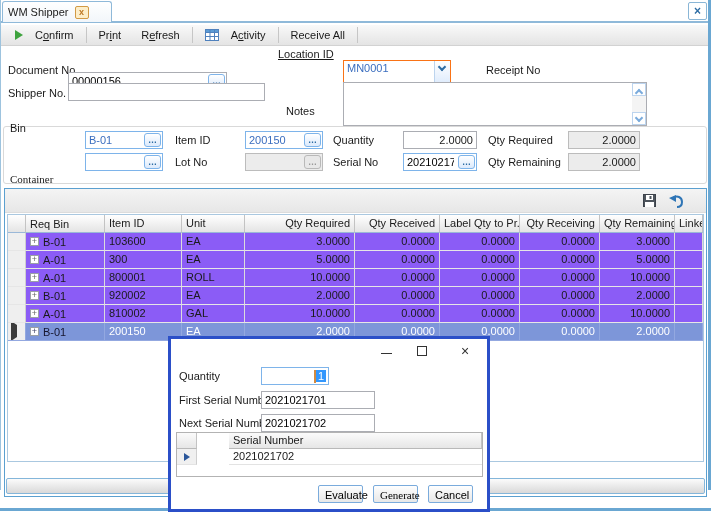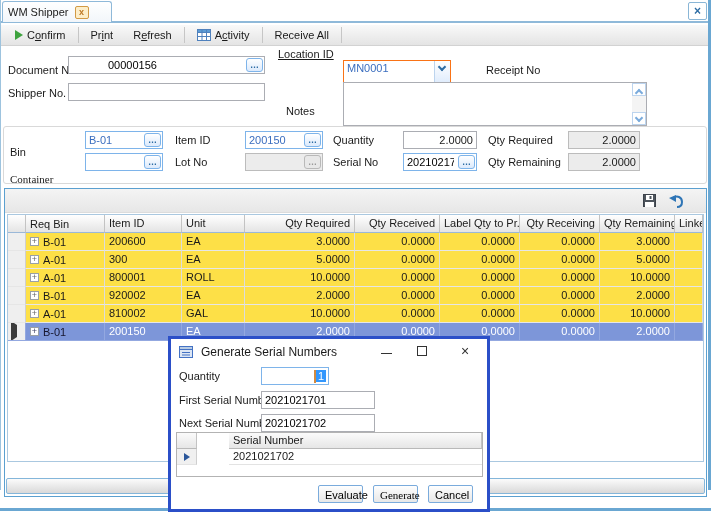--- a/index.html
+++ b/index.html
@@ -21,21 +21,21 @@
          background:linear-gradient(#ffffff,#f2f6fa); display:flex; align-items:center; padding:0 5px; gap:6px; }
   .tab-close { width:14px; height:13px; border:1px solid #d29a45; border-radius:2px; background:#fdeec9;
                color:#bd7722; font-weight:bold; font-size:9px; line-height:11px; text-align:center; }
   .win-close { position:absolute; left:688px; top:2px; width:19px; height:18px; border:1px solid #8ab6d6; border-radius:2px;
                background:#fff; color:#2e6da4; font-weight:bold; font-size:12px; line-height:16px; text-align:center; }
 
   
   .toolbar { position:absolute; left:1px; top:25px; width:707px; height:21px;
              background:linear-gradient(#f9f9f9,#e4e4e4); border-bottom:1px solid #d2d2d2;
              display:flex; align-items:center; padding:0 4px; }
-  .tbtn { display:flex; align-items:center; gap:4px; padding:2px 10px; height:19px; white-space:nowrap; }
+  .tbtn { display:flex; align-items:center; gap:12px; padding:2px 10px; height:19px; white-space:nowrap; }
   .tsep { width:1px; height:16px; background:#c6c6c6; margin:0 2px; }
   .key { text-decoration:underline; }
   .play-icon { width:0; height:0; border-left:8px solid #3ea33e; border-top:5px solid transparent; border-bottom:5px solid transparent; }
 
   
   .lbl { position:absolute; white-space:nowrap; }
   .tb { position:absolute; height:18px; border:1px solid #abadb3; background:#fff; font-family:"Liberation Sans",sans-serif;
         font-size:11px; padding:0 3px; color:#1a1a1a; }
   .tb.num { text-align:right; }
   .tb.dis { background:#ececec; border-color:#bcbcbc; }
@@ -57,21 +57,21 @@
   .notes-box { position:absolute; left:343px; top:82px; width:304px; height:44px; border:1px solid #abadb3; background:#fff; }
   .nb-scroll { position:absolute; right:0; top:0; width:14px; height:42px; background:#f4f4f4; }
   .nb-btn { position:absolute; left:0; width:14px; height:13px; border:1px solid #bcd4ee; background:#fff; }
 
   .groupbox { position:absolute; left:3px; top:126px; width:704px; height:58px; border:1px solid #d9d9d9; border-radius:3px; }
 
   
   .panel { position:absolute; left:4px; top:188px; width:703px; height:309px; border:1px solid #5ba0d0; background:#fff; }
   .minibar { position:absolute; left:0; top:0; width:701px; height:24px; background:linear-gradient(#f4f4f4,#e7e7e7);
              border-bottom:1px solid #dcdcdc; display:flex; justify-content:flex-end; align-items:center; gap:12px; padding-right:22px; }
-  .gridwrap { position:absolute; left:2px; top:25px; width:697px; border:1px solid #aac8e0; background:#fde047; }
+  .gridwrap { position:absolute; left:2px; top:25px; width:697px; border:1px solid #aac8e0; background:#8b5cf6; }
   .grow { display:flex; height:18px; }
   .grow.hdr .cell { background:linear-gradient(#ffffff,#e4e4e4); border-right:1px solid #c3c3c3; border-bottom:1px solid #9ab8d8; }
   .cell { border-right:1px solid #dcdcdc; border-bottom:1px solid #e6e6e6; padding:2px 4px; white-space:nowrap; overflow:hidden; }
   .cell.selcol { width:18px; padding:2px 3px; background:#efefef; border-right:1px solid #cfcfcf; }
   .cell.c0 { width:79px; display:flex; align-items:center; gap:4px; }
   .cell.c1 { width:77px; } .cell.c2 { width:63px; }
   .cell.c3 { width:110px; } .cell.c4 { width:85px; } .cell.c5 { width:80px; }
   .cell.c6 { width:80px; } .cell.c7 { width:75px; } .cell.c8 { flex:1; }
   .cell.num { text-align:right; }
   .expand { display:inline-block; width:9px; height:9px; border:1px solid #9aa0a6; background:#fff; color:#6a6a6a;
@@ -146,21 +146,21 @@
       <span><span>A</span><span class="key">c</span><span>tivity</span></span>
     </div>
     <div class="tsep"></div>
     <div class="tbtn">
       <span>Receive All</span>
     </div>
     <div class="tsep"></div>
   </div>
 
   <div class="lbl" style="left:8px; top:64px;">Document No</div>
-  <div class="fieldbox" style="left:68px; top:56px; width:197px;padding-left:36px;">
+  <div class="fieldbox" style="left:68px; top:72px; width:159px;">
     <input readonly="" value="00000156" style="">
     <div class="ellipsis-btn"><span>…</span></div>
   </div>
   <div class="lbl" style="left:278px; top:48px;text-decoration:underline;">Location ID</div>
   <div class="combo" style="left:343px; top:60px; width:108px;">
     <span class="val">MN0001</span>
     <span class="drop">
         <span class="chev"></span>
       </span>
   </div>
@@ -176,21 +176,21 @@
           <span class="chev up" style="border-color:#7aabdc; left:3px;"></span>
         </div>
       <div class="nb-btn" style="bottom:0; top:auto;">
           <span class="chev" style="border-color:#7aabdc; left:3px; top:2px;"></span>
         </div>
     </div>
   </div>
 
   <div class="groupbox"></div>
 
-  <div class="lbl" style="left:10px; top:146px;text-align:right;">Bin</div>
+  <div class="lbl" style="left:10px; top:122px;text-align:right;">Bin</div>
   <div class="fieldbox lookup" style="left:85px; top:131px; width:78px;">
     <input class="blue" readonly="" value="B-01" style="">
     <div class="ellipsis-btn"><span>…</span></div>
   </div>
   <div class="lbl" style="left:175px; top:134px;">Item ID</div>
   <div class="fieldbox lookup" style="left:245px; top:131px; width:78px;">
     <input class="blue" readonly="" value="200150" style="">
     <div class="ellipsis-btn"><span>…</span></div>
   </div>
   <div class="lbl" style="left:333px; top:134px;">Quantity</div>
@@ -243,21 +243,21 @@
         <div class="cell c7 num">Qty Remaining</div>
         <div class="cell c8">Linked</div>
       </div>
 
       <div class="grow">
         <div class="cell selcol"></div>
         <div class="cell c0">
             <span class="expand">+</span>
             <span>B-01</span>
           </div>
-        <div class="cell c1">200600</div>
+        <div class="cell c1">103600</div>
         <div class="cell c2">EA</div>
         <div class="cell c3 num">3.0000</div>
         <div class="cell c4 num">0.0000</div>
         <div class="cell c5 num">0.0000</div>
         <div class="cell c6 num">0.0000</div>
         <div class="cell c7 num">3.0000</div>
         <div class="cell c8"></div>
       </div>
 
       <div class="grow">
@@ -340,29 +340,20 @@
         <div class="cell c8"></div>
       </div>
 
       <div class="gridfill"></div>
     </div>
 
     <div class="hscroll"></div>
   </div>
 
   <div class="dialog">
-    <div class="dlg-title">
-      <svg width="14" height="12">
-          <rect x="0.5" y="0.5" width="13" height="11" fill="#dce6f4" stroke="#4472c4"></rect>
-          <rect x="0.5" y="0.5" width="13" height="3" fill="#b8cce4" stroke="#4472c4"></rect>
-          <line x1="3" y1="6.5" x2="11" y2="6.5" stroke="#4472c4"></line>
-          <line x1="3" y1="9" x2="11" y2="9" stroke="#4472c4"></line>
-        </svg>
-      <span>Generate Serial Numbers</span>
-    </div>
     <div class="dlg-min">
         <span class="bar"></span>
       </div>
     <div class="dlg-max"></div>
     <div class="dlg-x"><span>×</span></div>
 
     <div class="dlg-lbl" style="left:8px; top:31px;">Quantity</div>
     <div class="qty-field">
       <span class="caret"></span>
         <span class="sel-text">1</span>

